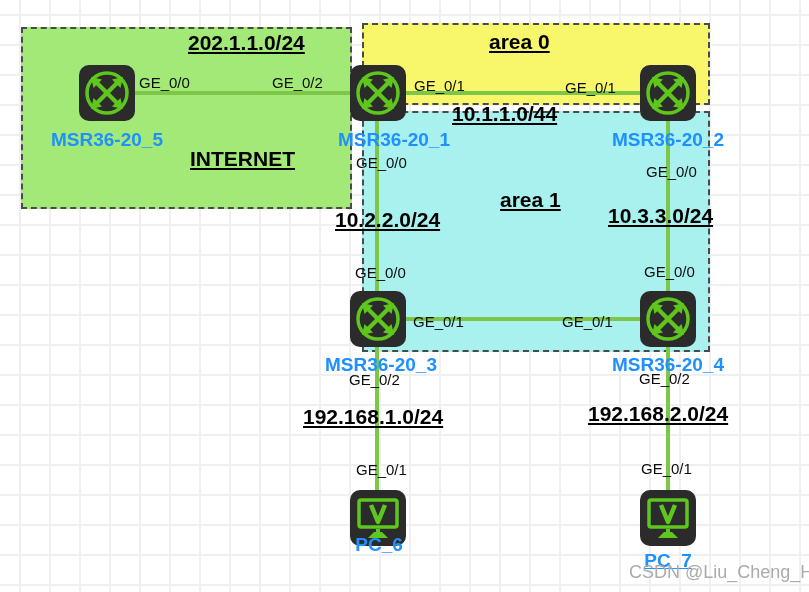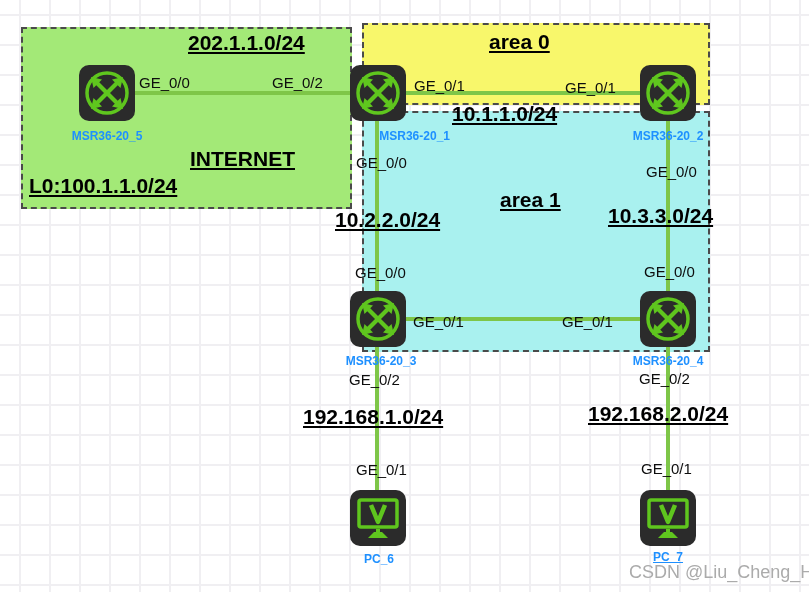--- a/index.html
+++ b/index.html
@@ -15,21 +15,21 @@
   }
   .zone{position:absolute;box-sizing:border-box;border:2px dashed #4a4a4a;}
   .zone-internet{left:21px;top:27px;width:331px;height:182px;background:#a3e977;}
   .zone-area0{left:362px;top:23px;width:348px;height:82px;background:#f8f76b;}
   .zone-area1{left:362px;top:111px;width:348px;height:241px;background:#a9f1ef;}
   .link{position:absolute;background:#7ec648;}
   .node{position:absolute;width:58px;height:58px;}
   .node svg{display:block;}
   .port{position:absolute;font-size:15px;color:#0d0d0d;white-space:nowrap;line-height:1.1;}
   .net{position:absolute;font-size:21px;font-weight:bold;color:#000;white-space:nowrap;line-height:1.05;text-decoration:underline;}
-  .devlbl{position:absolute;font-size:12px;font-weight:bold;color:#1e90ff;text-align:center;white-space:nowrap;line-height:1.1;}
+  .devlbl{position:absolute;font-size:19px;font-weight:bold;color:#1e90ff;text-align:center;white-space:nowrap;line-height:1.1;}
   .watermark{position:absolute;font-size:18px;color:#ababab;white-space:nowrap;}
 </style>
 </head>
 <body>
 
 <div class="canvas">
 
   <div class="zone zone-internet"></div>
   <div class="zone zone-area0"></div>
   <div class="zone zone-area1"></div>
@@ -149,23 +149,22 @@
       <path d="M22,16 L29,33 L36,16" fill="none" stroke="#5fc61e" stroke-width="4.5" stroke-linejoin="round"></path>
       <rect x="27" y="40" width="4" height="3" fill="#5fc61e"></rect>
       <polygon points="19,49 39,49 33,43 25,43" fill="#5fc61e"></polygon>
     </svg></span>
   </div>
 
   <div class="net" style="left:188px;top:32px;">202.1.1.0/24</div>
   <div class="net" style="left:489px;top:31px;">area 0</div>
   <div class="net" style="left:500px;top:189px;">area 1</div>
   <div class="net" style="left:190px;top:148px;">INTERNET</div>
-  <div class="net" style="left:29px;top:175px;">L0:100.1.1.0/24</div>
 
-  <div class="net" style="left:452px;top:103px;">10.1.1.0/24</div>
+  <div class="net" style="left:452px;top:103px;">10.1.1.0/44</div>
   <div class="net" style="left:335px;top:209px;">10.2.2.0/24</div>
   <div class="net" style="left:608px;top:205px;">10.3.3.0/24</div>
   <div class="net" style="left:303px;top:406px;">192.168.1.0/24</div>
   <div class="net" style="left:588px;top:403px;">192.168.2.0/24</div>
 
   <div class="port" style="left:139px;top:75px;">GE_0/0</div>
   <div class="port" style="left:272px;top:75px;">GE_0/2</div>
   <div class="port" style="left:414px;top:78px;">GE_0/1</div>
   <div class="port" style="left:565px;top:80px;">GE_0/1</div>
   <div class="port" style="left:356px;top:155px;">GE_0/0</div>
@@ -177,18 +176,18 @@
   <div class="port" style="left:349px;top:372px;">GE_0/2</div>
   <div class="port" style="left:639px;top:371px;">GE_0/2</div>
   <div class="port" style="left:356px;top:462px;">GE_0/1</div>
   <div class="port" style="left:641px;top:461px;">GE_0/1</div>
 
   <div class="devlbl" style="left:37px;top:130px;width:140px;">MSR36-20_5</div>
   <div class="devlbl" style="left:310px;top:130px;width:140px;text-align:right;">MSR36-20_1</div>
   <div class="devlbl" style="left:598px;top:130px;width:140px;">MSR36-20_2</div>
   <div class="devlbl" style="left:311px;top:355px;width:140px;">MSR36-20_3</div>
   <div class="devlbl" style="left:598px;top:355px;width:140px;">MSR36-20_4</div>
-  <div class="devlbl" style="left:331px;top:553px;width:96px;">PC_6</div>
+  <div class="devlbl" style="left:331px;top:535px;width:96px;">PC_6</div>
   <div class="devlbl" style="left:620px;top:551px;width:96px;text-decoration:underline;">PC_7</div>
 
   <div class="watermark" style="left:629px;top:562px;">CSDN @Liu_Cheng_H</div>
 
 </div>
 
 </body></html>

